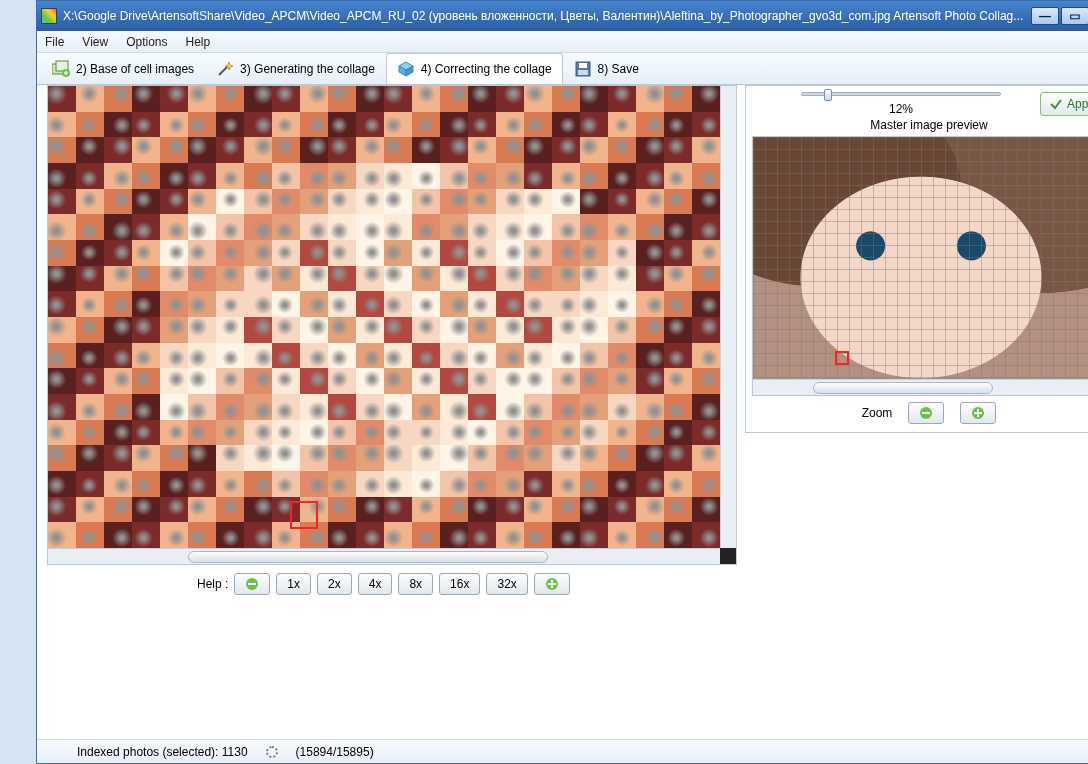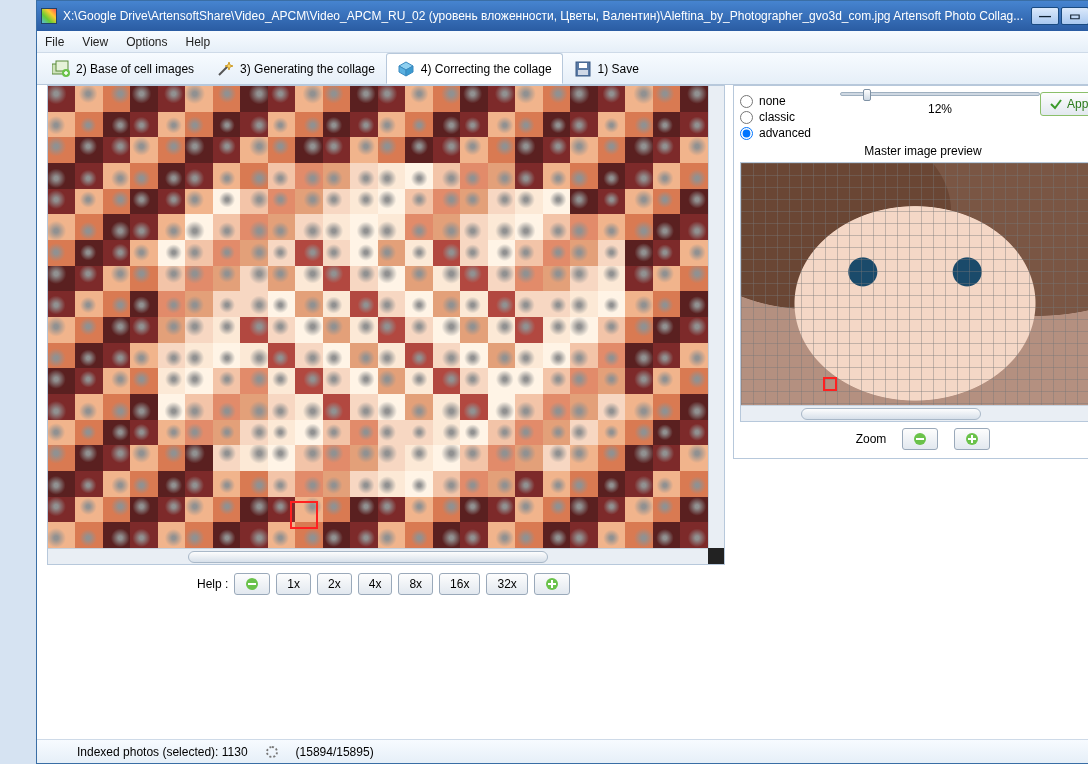--- a/index.html
+++ b/index.html
@@ -114,21 +114,21 @@
       <span>4) Correcting the collage</span>
     </div>
     <div class="steptab">
       <span class="ico">
           <svg width="18" height="18">
             <rect x="2" y="2" width="14" height="14" fill="#5a7aa5" stroke="#3a5a85"></rect>
             <rect x="5" y="3" width="8" height="5" fill="#fff"></rect>
             <rect x="4" y="10" width="10" height="5" fill="#cfd8e6"></rect>
           </svg>
         </span>
-      <span>1) Save</span>
+      <span>8) Save</span>
     </div>
   </div>
 
   <div class="content">
 
     <div class="main">
       <div class="leftpane">
         <div class="canvaswrap">
           <div class="mosaic" id="mosaic">
               <div style="background: radial-gradient(circle at 30% 30%, rgba(255, 255, 255, 0.5) 0px, rgba(255, 255, 255, 0.5) 8%, rgb(125, 42, 42) 40%);"></div>
@@ -590,34 +590,20 @@
                 <rect x="3" y="6" width="8" height="2" fill="#fff"></rect>
                 <rect x="6" y="3" width="2" height="8" fill="#fff"></rect>
               </svg>
             </div>
         </div>
       </div>
 
       <div class="rightpane">
         <div class="panel colorize">
           <div style="display:flex;">
-            <div style="width:90px;">
-              <div class="row">
-                  <input type="radio" name="ct" style="">
-                  <span>none</span>
-                </div>
-              <div class="row">
-                  <input type="radio" name="ct" style="">
-                  <span>classic</span>
-                </div>
-              <div class="row">
-                  <input type="radio" name="ct" checked="" style="">
-                  <span>advanced</span>
-                </div>
-            </div>
             <div class="sliderarea">
               <div class="slidertrack">
                   <div class="sliderhandle"></div>
                 </div>
               <div style="margin-top:6px;">12%</div>
             </div>
             <div>
               <div class="apply">
                   <svg width="14" height="14">
                     <path d="M2 7 L6 11 L12 3" stroke="#3a9a2a" stroke-width="2" fill="none"></path>

